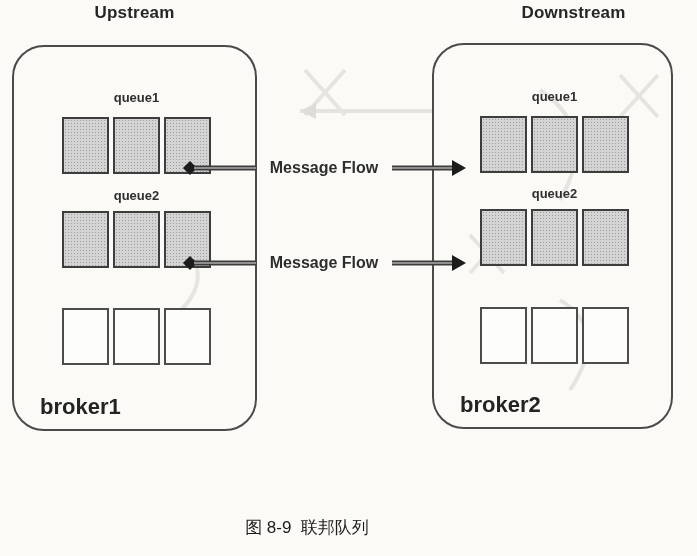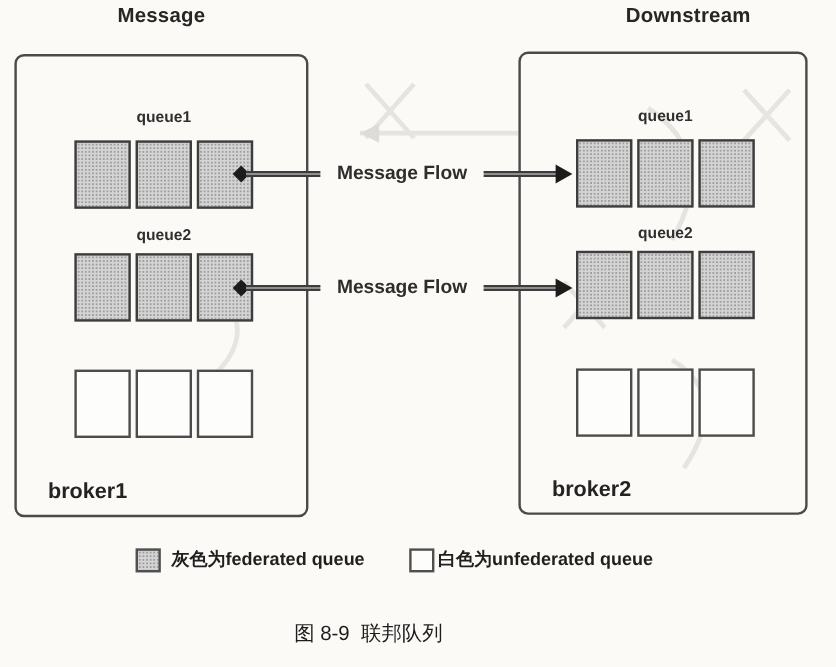--- a/index.html
+++ b/index.html
@@ -8,38 +8,38 @@
   }
   html,body{margin:0;padding:0;}
   body{font-family:"Liberation Sans","DejaVu Sans",sans-serif;}
   #stage{position:relative;width:697px;height:556px;background:var(--paper);overflow:hidden;color:var(--text);}
   .artifacts{position:absolute;left:0;top:0;pointer-events:none;}
 
   .btitle{position:absolute;top:3px;text-align:center;font-size:17px;font-weight:bold;letter-spacing:.2px;}
   .btitle.up{left:12px;width:245px;}
   .btitle.down{left:453px;width:241px;}
 
-  .broker{position:absolute;border:2px solid var(--broker-border);border-radius:8px;box-sizing:border-box;background:transparent;}
+  .broker{position:absolute;border:2px solid var(--broker-border);border-radius:32px;box-sizing:border-box;background:transparent;}
   .broker.b1{left:12px;top:45px;width:245px;height:386px;}
   .broker.b2{left:432px;top:43px;width:241px;height:386px;}
 
   .qlabel{position:absolute;width:149px;text-align:center;font-size:13px;font-weight:bold;color:#2f2f2f;}
   .b1 .qlabel{left:48px;}
   .b2 .qlabel{left:46px;}
   .qrow{position:absolute;display:flex;gap:4px;}
   .b1 .qrow{left:48px;}
   .b2 .qrow{left:46px;}
   .cell{width:47px;height:57px;box-sizing:border-box;border:2px solid var(--box-border);}
   .cell.fed{background-color:var(--federated-fill);
     background-image:radial-gradient(#9d9d9d .7px,transparent .85px);background-size:3px 3px;}
   .cell.unfed{background:var(--unfederated-fill);border-color:#4c4c4c;}
 
-  .bname{position:absolute;left:26px;bottom:9px;font-size:18px;font-weight:bold;color:#232323;}
+  .bname{position:absolute;left:26px;bottom:9px;font-size:22px;font-weight:bold;color:#232323;}
 
-  .flow{position:absolute;left:198px;width:280px;height:26px;}
+  .flow{position:absolute;left:187px;width:280px;height:26px;margin-top:23px;}
   .flow .diamond{position:absolute;left:-2px;top:50%;width:10px;height:10px;background:var(--arrow);
     transform:translateY(-50%) rotate(45deg);}
   .flow .seg{position:absolute;top:50%;transform:translateY(-50%);height:5px;
     background:linear-gradient(to bottom,#3c3c3c 0 28%,#8f8f8f 28% 72%,#3c3c3c 72% 100%);}
   .flow .segl{left:7px;width:62px;}
   .flow .segr{left:205px;width:62px;}
   .flow .flabel{position:absolute;left:69px;width:136px;line-height:26px;text-align:center;
     font-size:16px;font-weight:bold;color:#2d2d2d;white-space:nowrap;}
   .flow .ahead{position:absolute;left:265px;top:50%;transform:translateY(-50%);width:0;height:0;
     border-left:14px solid var(--arrow);border-top:8px solid transparent;border-bottom:8px solid transparent;}
@@ -66,21 +66,21 @@
       <path d="M305 70 l40 45 M345 70 l-40 45"></path>
       <path d="M620 75 l38 42 M658 75 l-38 42"></path>
       <path d="M470 235 l34 38 M504 235 l-34 38"></path>
       <path d="M540 90 q60 40 20 110"></path>
       <path d="M180 240 q40 40 -10 80"></path>
       <path d="M560 300 q50 30 10 90"></path>
     </g>
     <polygon points="300,111 316,103 316,119" fill="#dddcd8"></polygon>
   </svg>
 
-  <div class="btitle up">Message</div>
+  <div class="btitle up">Upstream</div>
   <div class="btitle down">Downstream</div>
 
   <div class="broker b1">
     <div class="qlabel" style="top:43px">queue1</div>
     <div class="qrow" style="top:70px">
       <div class="cell fed"></div>
       <div class="cell fed"></div>
       <div class="cell fed"></div>
     </div>
     <div class="qlabel" style="top:141px">queue2</div>
@@ -127,21 +127,15 @@
   </div>
 
   <div class="flow" style="top:227px">
     <span class="diamond"></span>
     <span class="seg segl"></span>
     <span class="flabel">Message Flow</span>
     <span class="seg segr"></span>
     <span class="ahead"></span>
   </div>
 
-  <div class="legend">
-    <span class="sw fed" style="left:113px"></span>
-    <span class="llabel" style="left:143px">灰色为federated queue</span>
-    <span class="sw unfed" style="left:341px"></span>
-    <span class="llabel" style="left:365px">白色为unfederated queue</span>
-  </div>
 
   <div class="caption">图 8-9  联邦队列</div>
 </div>
 
 </body></html>

